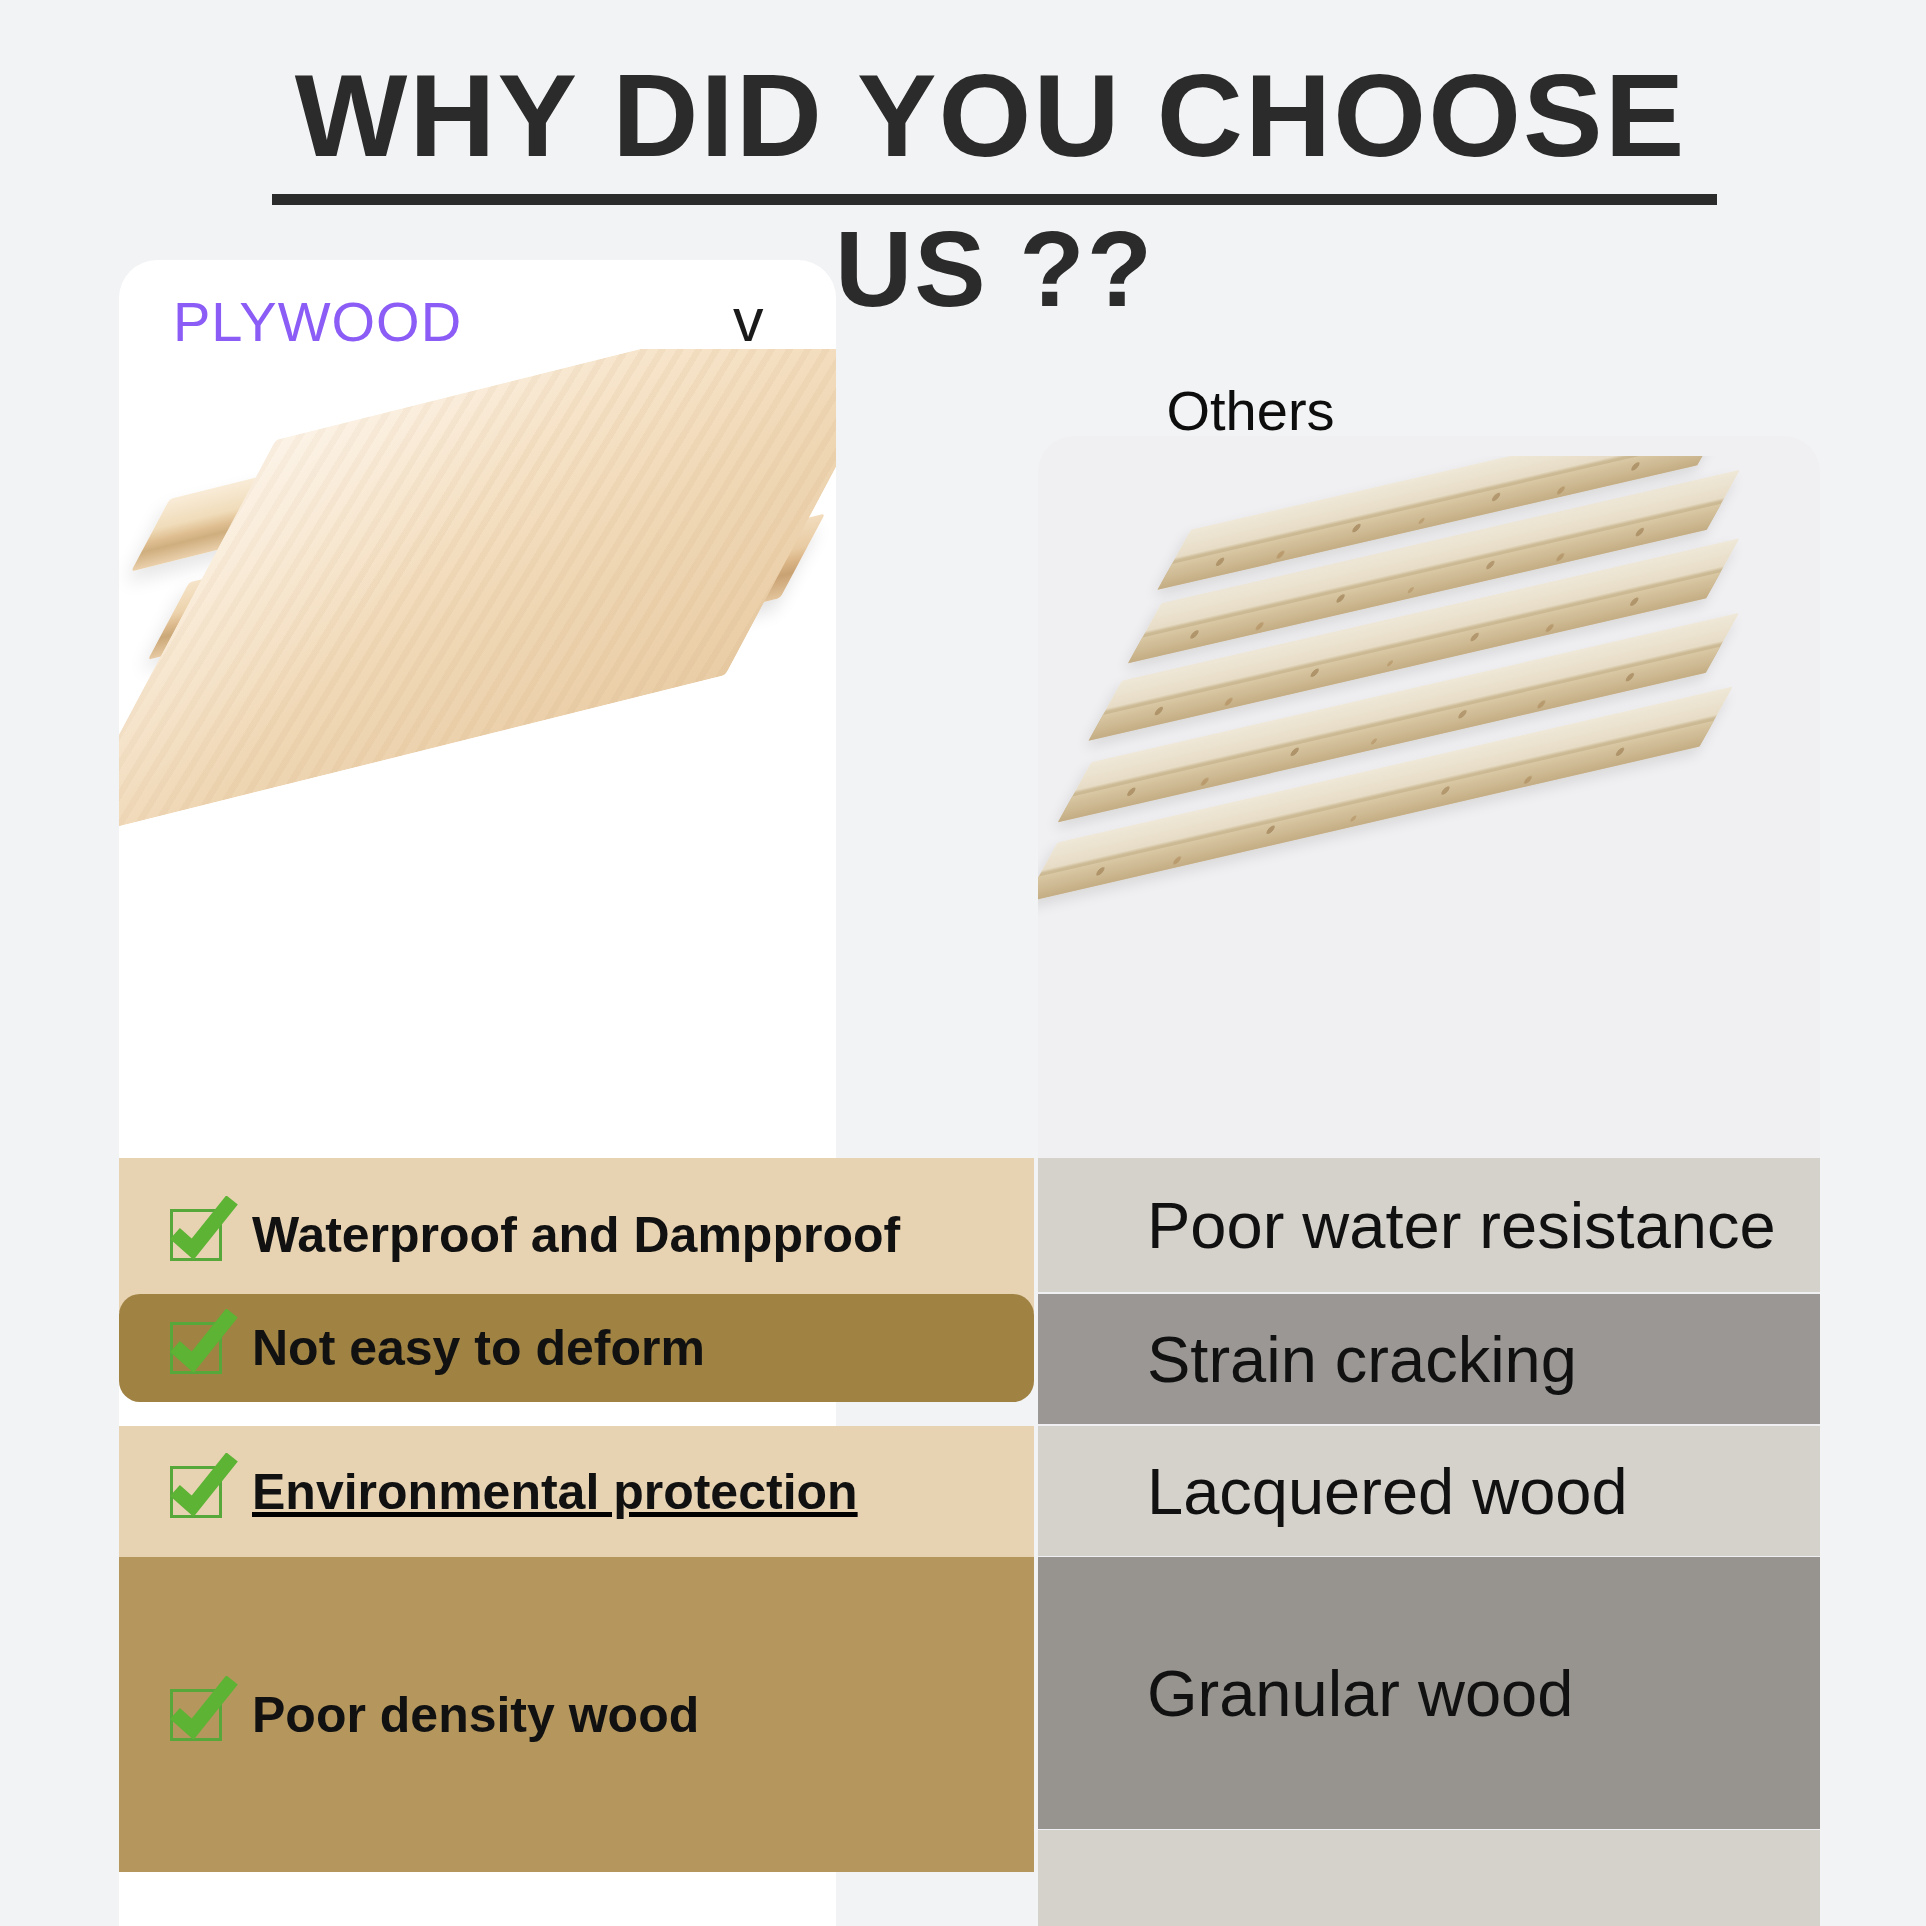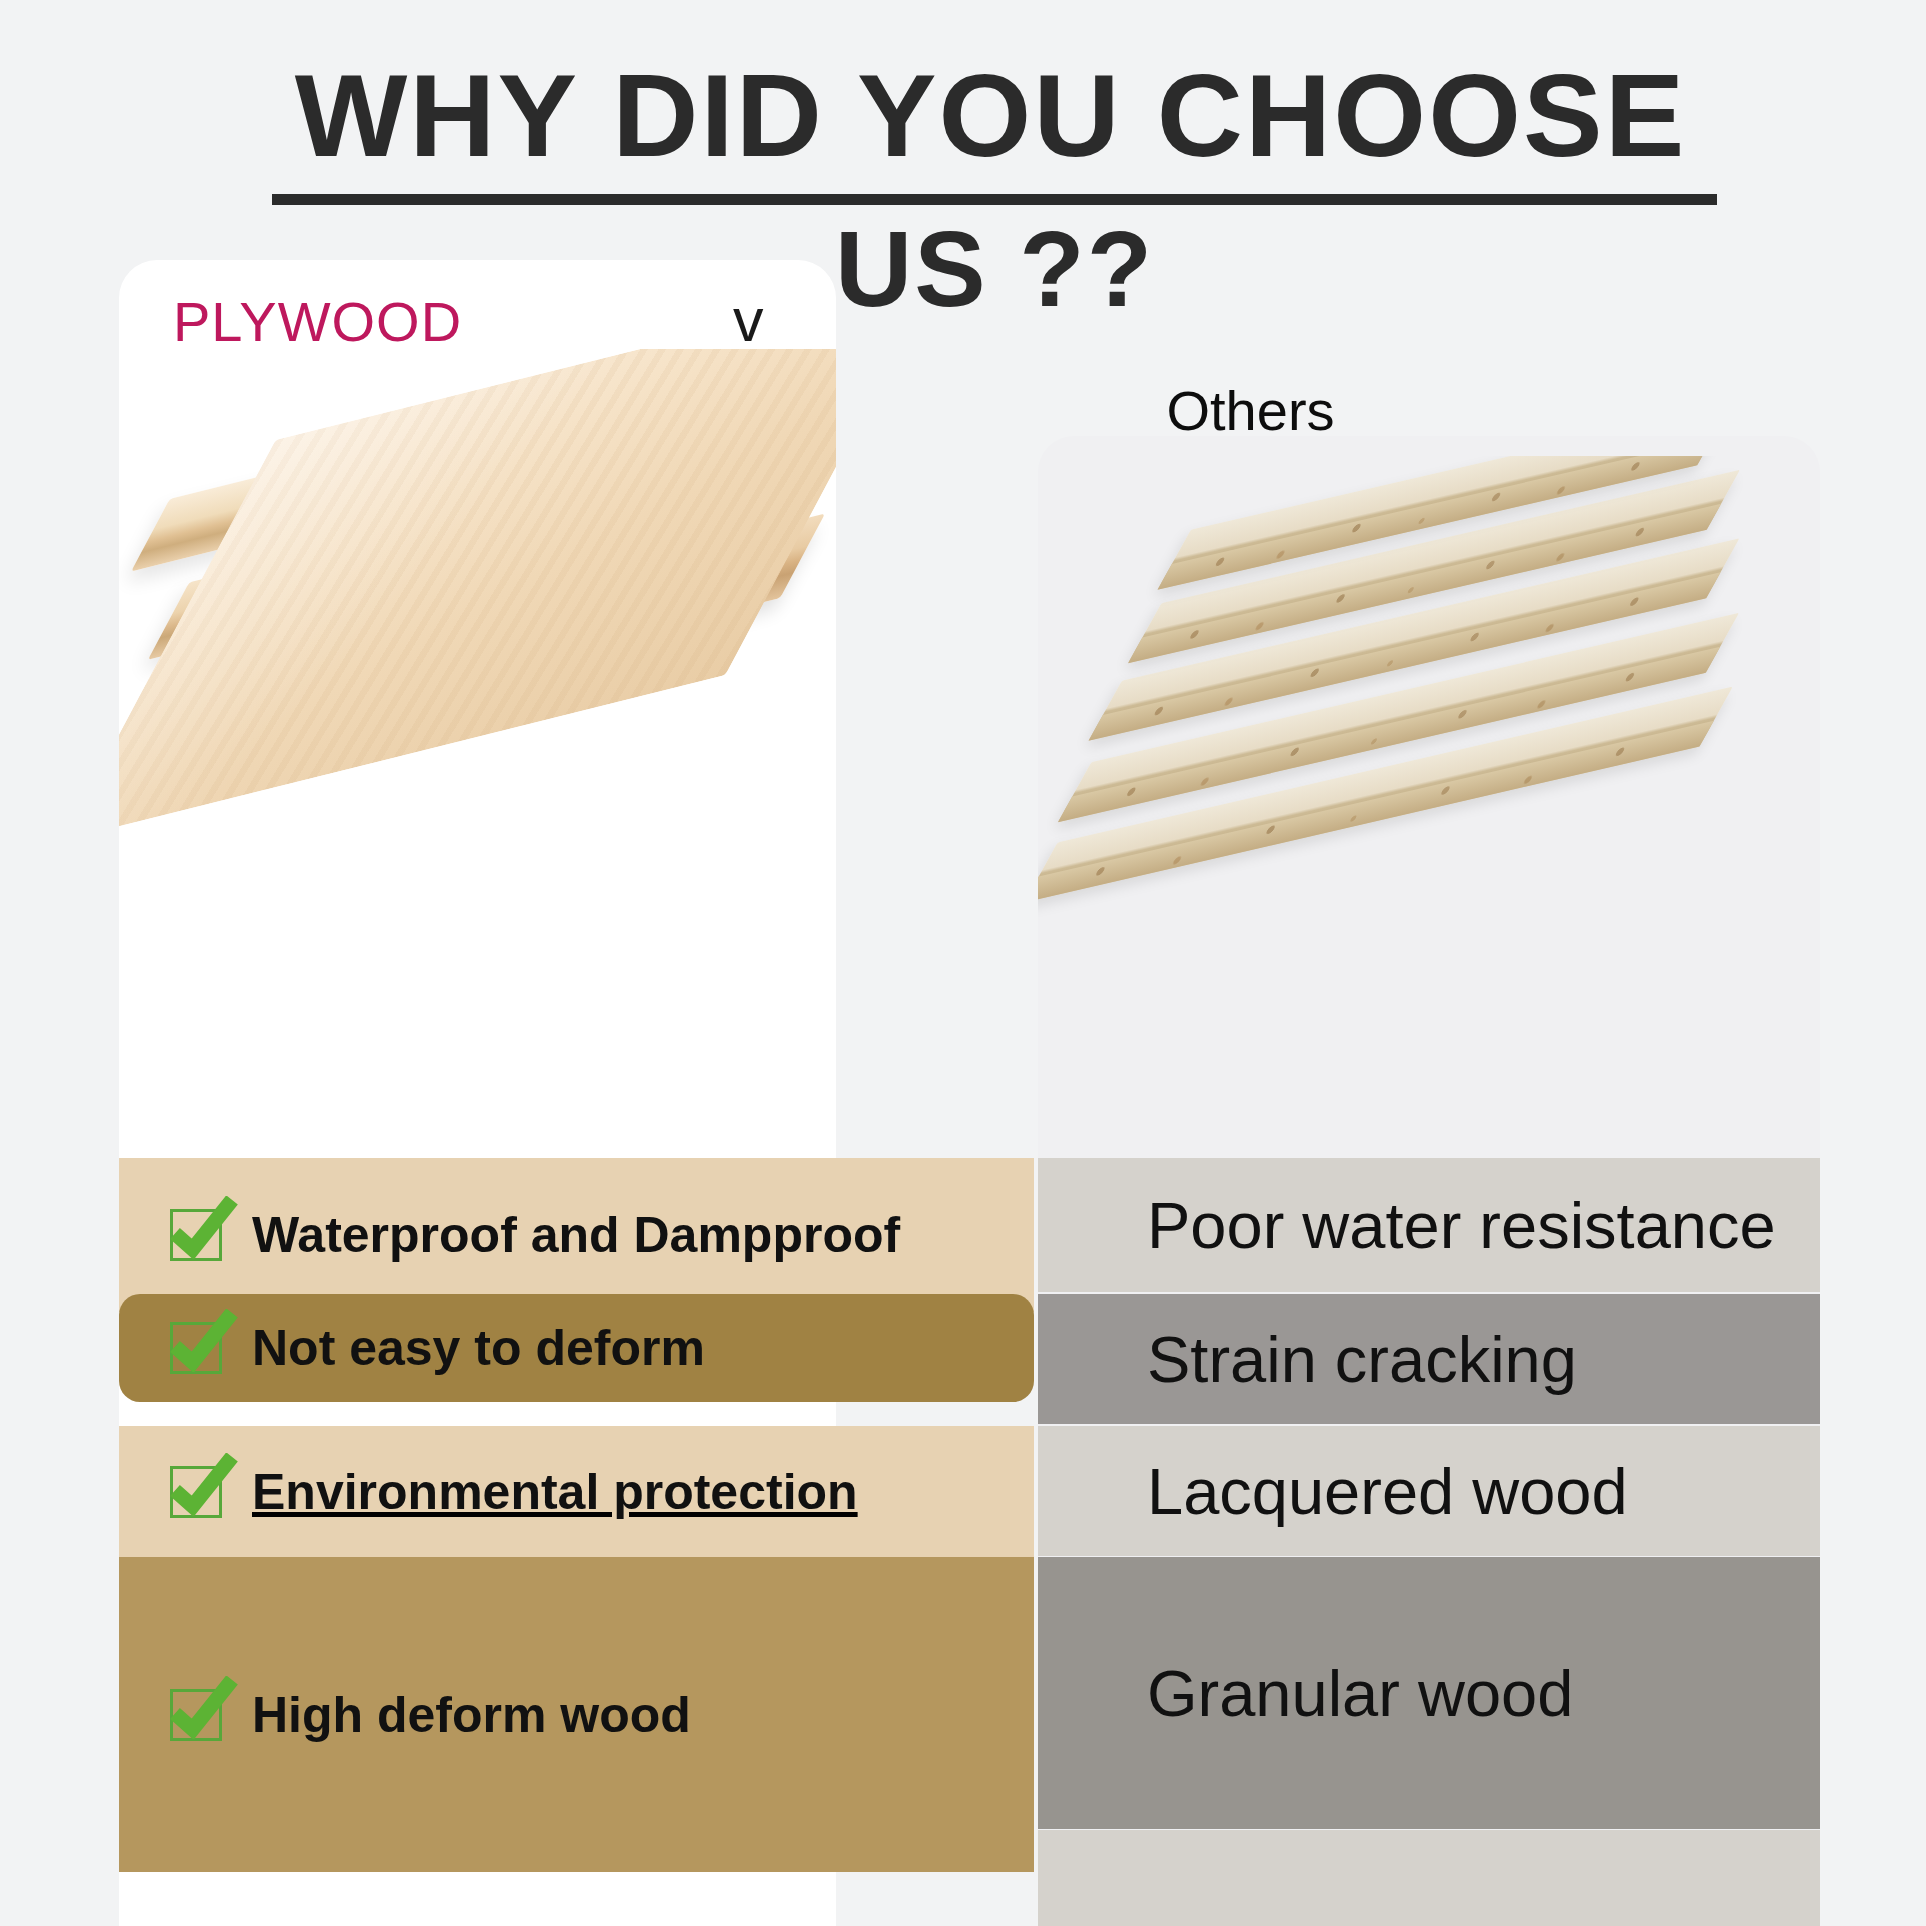--- a/index.html
+++ b/index.html
@@ -54,21 +54,21 @@
   }
   .card-left{
     position:absolute;left:119px;top:260px;width:717px;height:1614px;
     background:#ffffff;
     border-radius:38px 38px 0 0;
     overflow:hidden;
   }
 
   .label-plywood{
     position:absolute;left:173px;top:289px;
-    font-size:56px;font-weight:400;color:#be185d;
+    font-size:56px;font-weight:400;color:#8b5cf6;
     letter-spacing:1px;
   }
   .label-v{
     position:absolute;left:733px;top:285px;
     font-size:61px;font-weight:400;color:#1a1a1a;
   }
   .label-others{
     position:absolute;left:1077px;top:378px;width:347px;
     text-align:center;
     font-size:56px;font-weight:400;color:#0d0d0d;
@@ -233,21 +233,21 @@
     <div class="row row-right" style="top:1426px;height:130px;background:#D5D2CC;">
       <span class="txt">Lacquered wood</span>
     </div>
 
     <div class="row row-left" style="top:1557px;height:315px;background:#B5975E;">
       <span class="chk">
         <svg viewBox="0 0 74 64">
           <path d="M8 38 L26 54 L66 4" fill="none" stroke="#5cb334" stroke-width="15" stroke-linecap="butt" stroke-linejoin="miter"></path>
         </svg>
       </span>
-      <span class="txt">High deform wood</span>
+      <span class="txt">Poor density wood</span>
     </div>
     <div class="row row-right" style="top:1557px;height:272px;background:#97948F;">
       <span class="txt">Granular wood</span>
     </div>
 
     <div style="position:absolute;left:1038px;top:1830px;width:782px;height:97px;background:#D5D2CC;"></div>
     <div style="position:absolute;left:119px;top:1872px;width:717px;height:54px;background:#ffffff;"></div>
   </div>
 
 </div>

